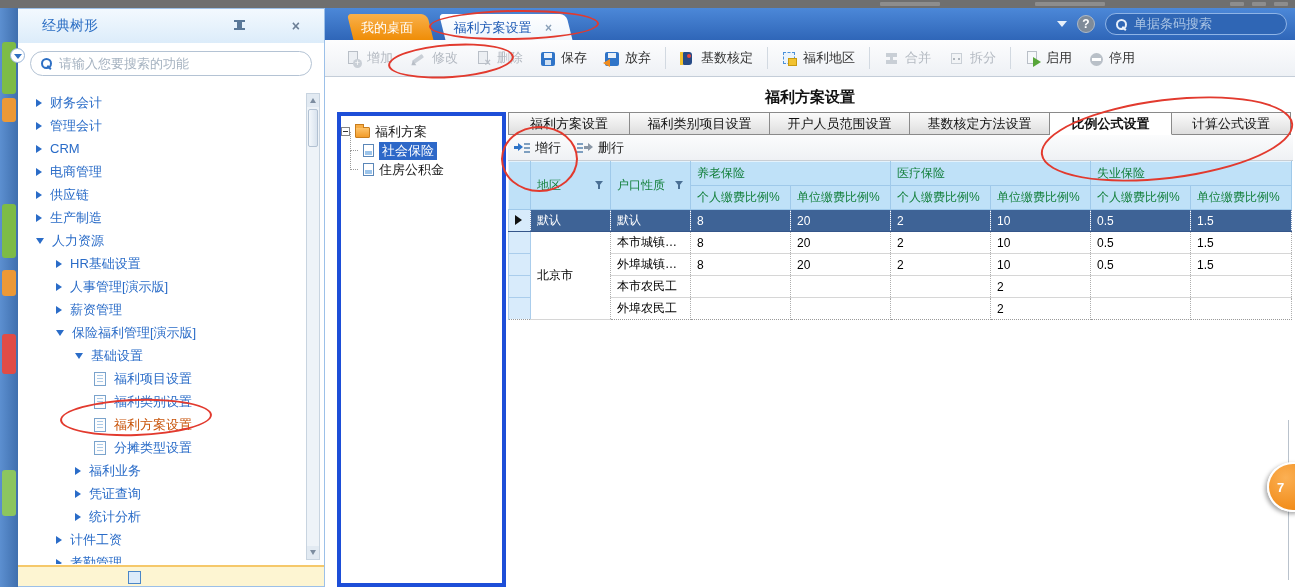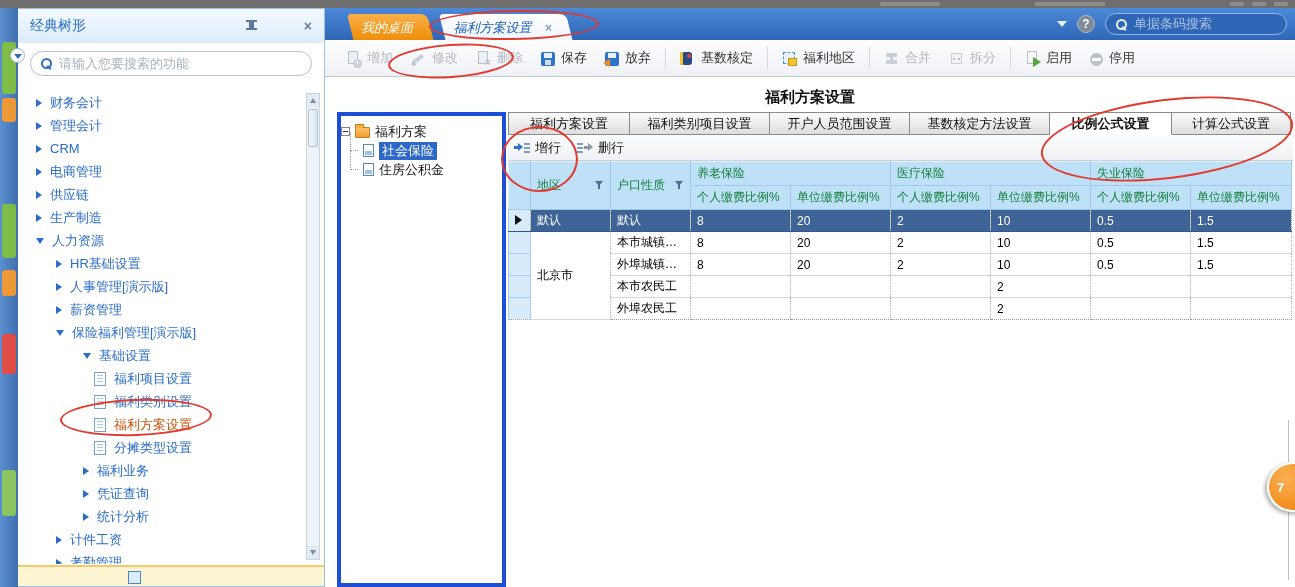--- a/index.html
+++ b/index.html
@@ -16,39 +16,39 @@
     background:linear-gradient(90deg,#5c8fd0,#3f6fae); }
   .dock .sliver { position:absolute; left:2px; width:14px; border-radius:3px; opacity:.95; }
   .dock-toggle { position:absolute; left:10px; top:48px; width:15px; height:15px; border-radius:50%;
     background:#fff; border:1px solid #9ab6d8; z-index:5; }
   .dock-toggle::after { content:""; position:absolute; left:3px; top:5px;
     border-left:4px solid transparent; border-right:4px solid transparent; border-top:5px solid #2f6fc1; }
 
   
   .sidebar { position:absolute; left:18px; top:8px; width:307px; height:579px;
     background:#fff; border:1px solid #9cc0e8; border-left:none; }
-  .sb-header { height:34px; display:flex; align-items:center; padding:0 12px;
+  .sb-header { height:34px; display:flex; align-items:center; padding:0 24px;
     background:linear-gradient(#f3f9fe,#dcecfa);gap:32px; }
   .sb-title { color:#2d6fc4; font-size:14px; flex:1; }
   .pin { position:relative; width:14px; height:14px; margin-right:14px; }
   .pin::before { content:""; position:absolute; left:5px; top:1px; width:5px; height:8px; background:#5a7898; }
   .pin::after { content:""; position:absolute; left:2px; top:1px; width:11px; height:2px; background:#5a7898; box-shadow:0 8px 0 #5a7898, 4px 11px 0 -1px #5a7898; }
   .sb-close { color:#6c7f96; font-size:14px; font-weight:bold; line-height:14px; }
   .sb-search { margin:8px 12px 4px 12px; height:25px; border:1px solid #b4c3d4; border-radius:13px;
     display:flex; align-items:center; padding:0 10px; gap:7px; background:#fff; }
   .mag { position:relative; width:11px; height:11px; flex:0 0 auto; }
   .mag::before { content:""; position:absolute; left:0; top:0; width:7px; height:7px;
     border:2px solid #2d6fc4; border-radius:50%; }
   .mag::after { content:""; position:absolute; left:7px; top:7px; width:5px; height:2px;
     background:#2d6fc4; transform:rotate(45deg); transform-origin:left top; }
   .sb-search .ph { color:#a6b3c1; font-size:13px; }
   .tree { position:absolute; left:0; top:82px; right:22px; bottom:22px; overflow:hidden; }
   .titem { height:23px; display:flex; align-items:center; gap:8px; color:#2a6cc8; font-size:13px; position:relative; }
   .titem.lv0 { padding-left:18px; } .titem.lv1 { padding-left:38px; }
-  .titem.lv2 { padding-left:57px;margin-left:8px; } .titem.lv3 { padding-left:76px; }
+  .titem.lv2 { padding-left:57px; } .titem.lv3 { padding-left:76px; }
   .arr { width:0; height:0; flex:0 0 auto; }
   .arr.r { border-left:6px solid #2a6cc8; border-top:4px solid transparent; border-bottom:4px solid transparent; }
   .arr.d { border-top:6px solid #2a6cc8; border-left:4px solid transparent; border-right:4px solid transparent; }
   .doc { position:relative; width:12px; height:14px; background:#fdfdfd; border:1px solid #7aa3cc; flex:0 0 auto; }
   .doc::before { content:""; position:absolute; left:2px; top:2px; right:2px; height:8px;
     background:repeating-linear-gradient(#aac9e6 0 1px, transparent 1px 3px); }
   .titem.hl { color:#c8540a; }
 
   .sb-scroll { position:absolute; right:4px; top:84px; bottom:26px; width:14px;
     background:#eef3f8; border:1px solid #c8d4e0; }
@@ -68,21 +68,21 @@
   .main { position:absolute; left:325px; top:8px; width:970px; height:579px; }
 
   .tabband { position:relative; height:32px; background:linear-gradient(#4c88d8,#2f66b8); }
   .tab { position:relative; height:26px; margin-top:6px; padding:5px 22px 0 14px; font-size:13px; display:inline-block; }
   .tab .bg { position:absolute; left:0; top:0; bottom:0; right:8px;
     transform:skewX(14deg); transform-origin:top left; border-radius:4px 6px 0 0; }
   .tab.orange { margin-left:22px; color:#fff; }
   .tab.orange .bg { background:linear-gradient(#f9b04a,#ef8d07); }
   .tab.white { color:#1f5bb5; }
   .tab.white .bg { background:linear-gradient(#ffffff,#eef5fc); }
-  .tab .lbl { position:relative; z-index:2;font-style:italic; }
+  .tab .lbl { position:relative; z-index:2; }
   .tab .x { position:relative; z-index:2; margin-left:10px; color:#8aa0b8; font-size:12px; font-weight:bold; }
   .tb-right { position:absolute; right:8px; top:5px; display:flex; align-items:center; gap:10px; }
   .caret { width:0; height:0; border-left:5px solid transparent; border-right:5px solid transparent; border-top:6px solid #e8f0fa; }
   .help { width:18px; height:18px; border-radius:50%; background:#7f8b99; border:1px solid #aeb9c6;
     color:#fff; font-size:12px; font-weight:bold; text-align:center; line-height:17px; }
   .barcode { width:182px; height:22px; border-radius:11px; background:#2f66b5; border:1px solid #8fb4e6;
     display:flex; align-items:center; gap:7px; padding:0 10px; }
   .barcode .mag::before { border-color:#e8f0fa; } .barcode .mag::after { background:#e8f0fa; }
   .barcode .ph { color:#aac4e4; font-size:13px; }
 

